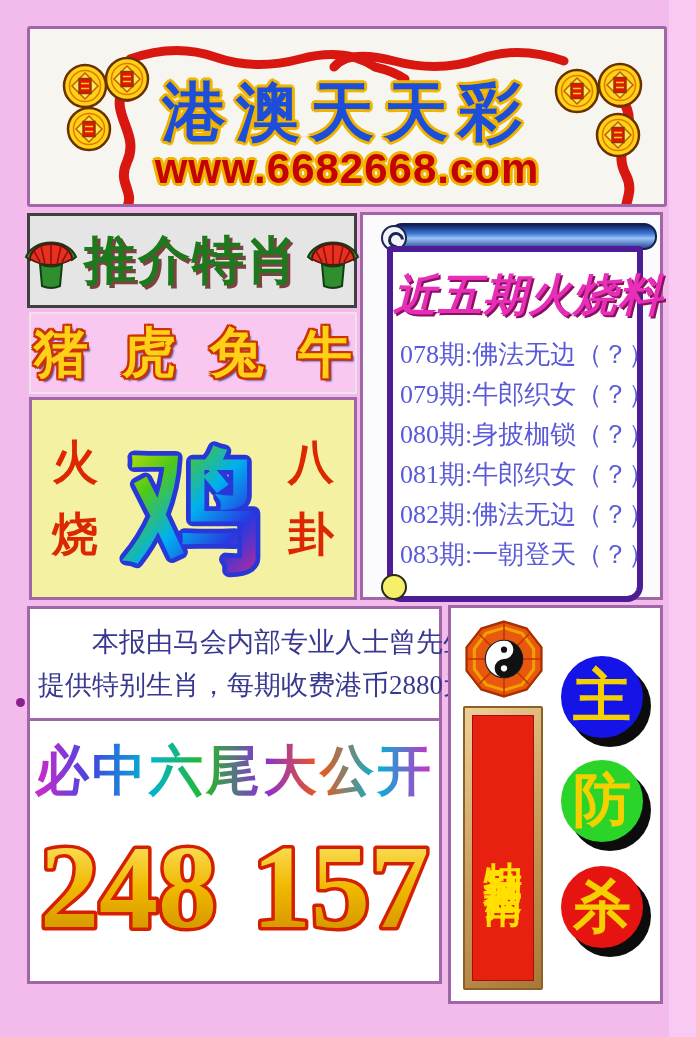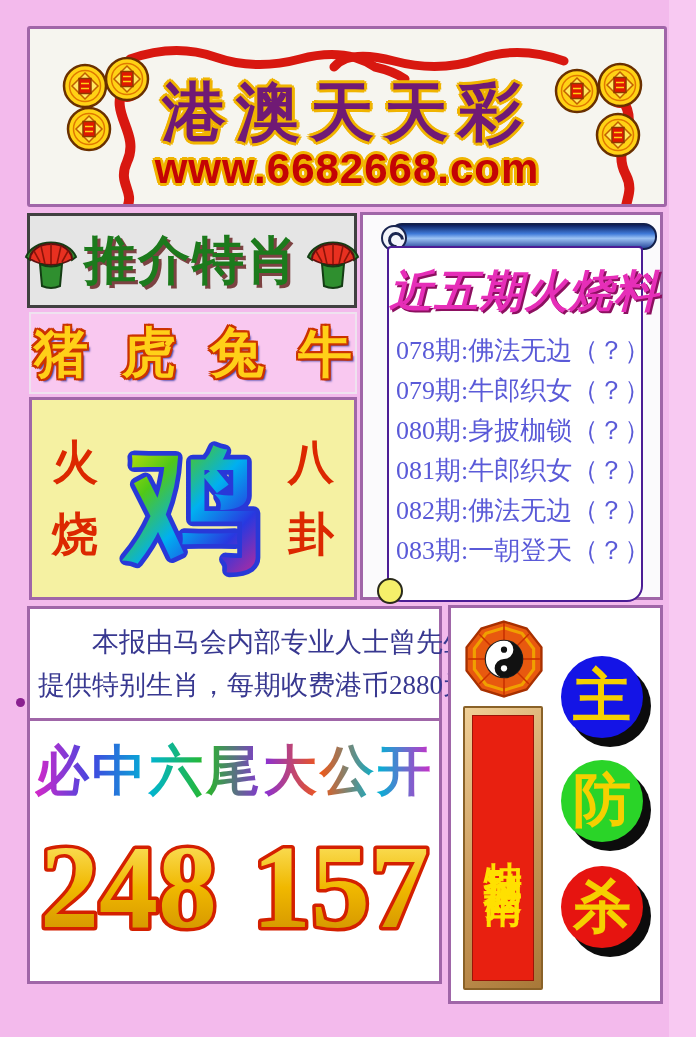--- a/index.html
+++ b/index.html
@@ -14,21 +14,21 @@
   .box{position:absolute;box-sizing:border-box;}
 
   
   .header{
     left:27px;top:26px;width:640px;height:181px;
     background:#f6f5ef;border:3px solid #a066a8;border-radius:3px;
   }
   .header-deco{position:absolute;left:0;top:0;width:634px;height:175px;}
   .brand-title{
     position:absolute;left:0;right:0;top:40px;text-align:center;
-    font-size:64px;font-weight:bold;letter-spacing:10px;color:#701a75;
+    font-size:64px;font-weight:bold;letter-spacing:10px;color:#1d4ed8;
     text-shadow:-2px -2px 0 #f0b400,2px -2px 0 #f0b400,-2px 2px 0 #f0b400,2px 2px 0 #f0b400,
                  0 -3px 0 #f0b400,0 3px 0 #f0b400,-3px 0 0 #f0b400,3px 0 0 #f0b400;
     white-space:nowrap;
   }
   .brand-url{
     position:absolute;left:0;right:0;top:116px;text-align:center;
     font-family:"Liberation Sans","DejaVu Sans",sans-serif;
     font-size:42px;font-weight:bold;color:#c40404;letter-spacing:1px;
     text-shadow:-2px -2px 0 #f0b400,2px -2px 0 #f0b400,-2px 2px 0 #f0b400,2px 2px 0 #f0b400,
                  0 -3px 0 #f0b400,0 3px 0 #f0b400,-3px 0 0 #f0b400,3px 0 0 #f0b400;
@@ -83,21 +83,21 @@
   .roll-curl{
     position:absolute;left:18px;top:10px;width:26px;height:26px;border-radius:50%;
     background:#f2f4fa;border:2px solid #1a2550;box-sizing:border-box;
   }
   .roll-curl::after{
     content:"";position:absolute;left:5px;top:5px;width:10px;height:10px;border-radius:50%;
     border:3px solid #1a2550;border-right-color:transparent;transform:rotate(40deg);
   }
   .paper{
     position:absolute;left:24px;top:31px;width:256px;height:356px;
-    background:#ffffff;border:2px solid #4c1d95;box-sizing:border-box;
+    background:#ffffff;border:6px solid #4c1d95;box-sizing:border-box;
     border-radius:4px 4px 16px 14px;
   }
   .paper-curl{
     position:absolute;left:-12px;bottom:-4px;width:26px;height:26px;border-radius:50%;
     background:#f5ef6a;border:2px solid #2a2a1a;box-sizing:border-box;
   }
   .scroll-title{
     margin-top:14px;text-align:center;
     font-size:44px;font-weight:bold;font-style:italic;color:#e62eb8;
     letter-spacing:1px;text-shadow:2px 2px 0 #8c1060;white-space:nowrap;

